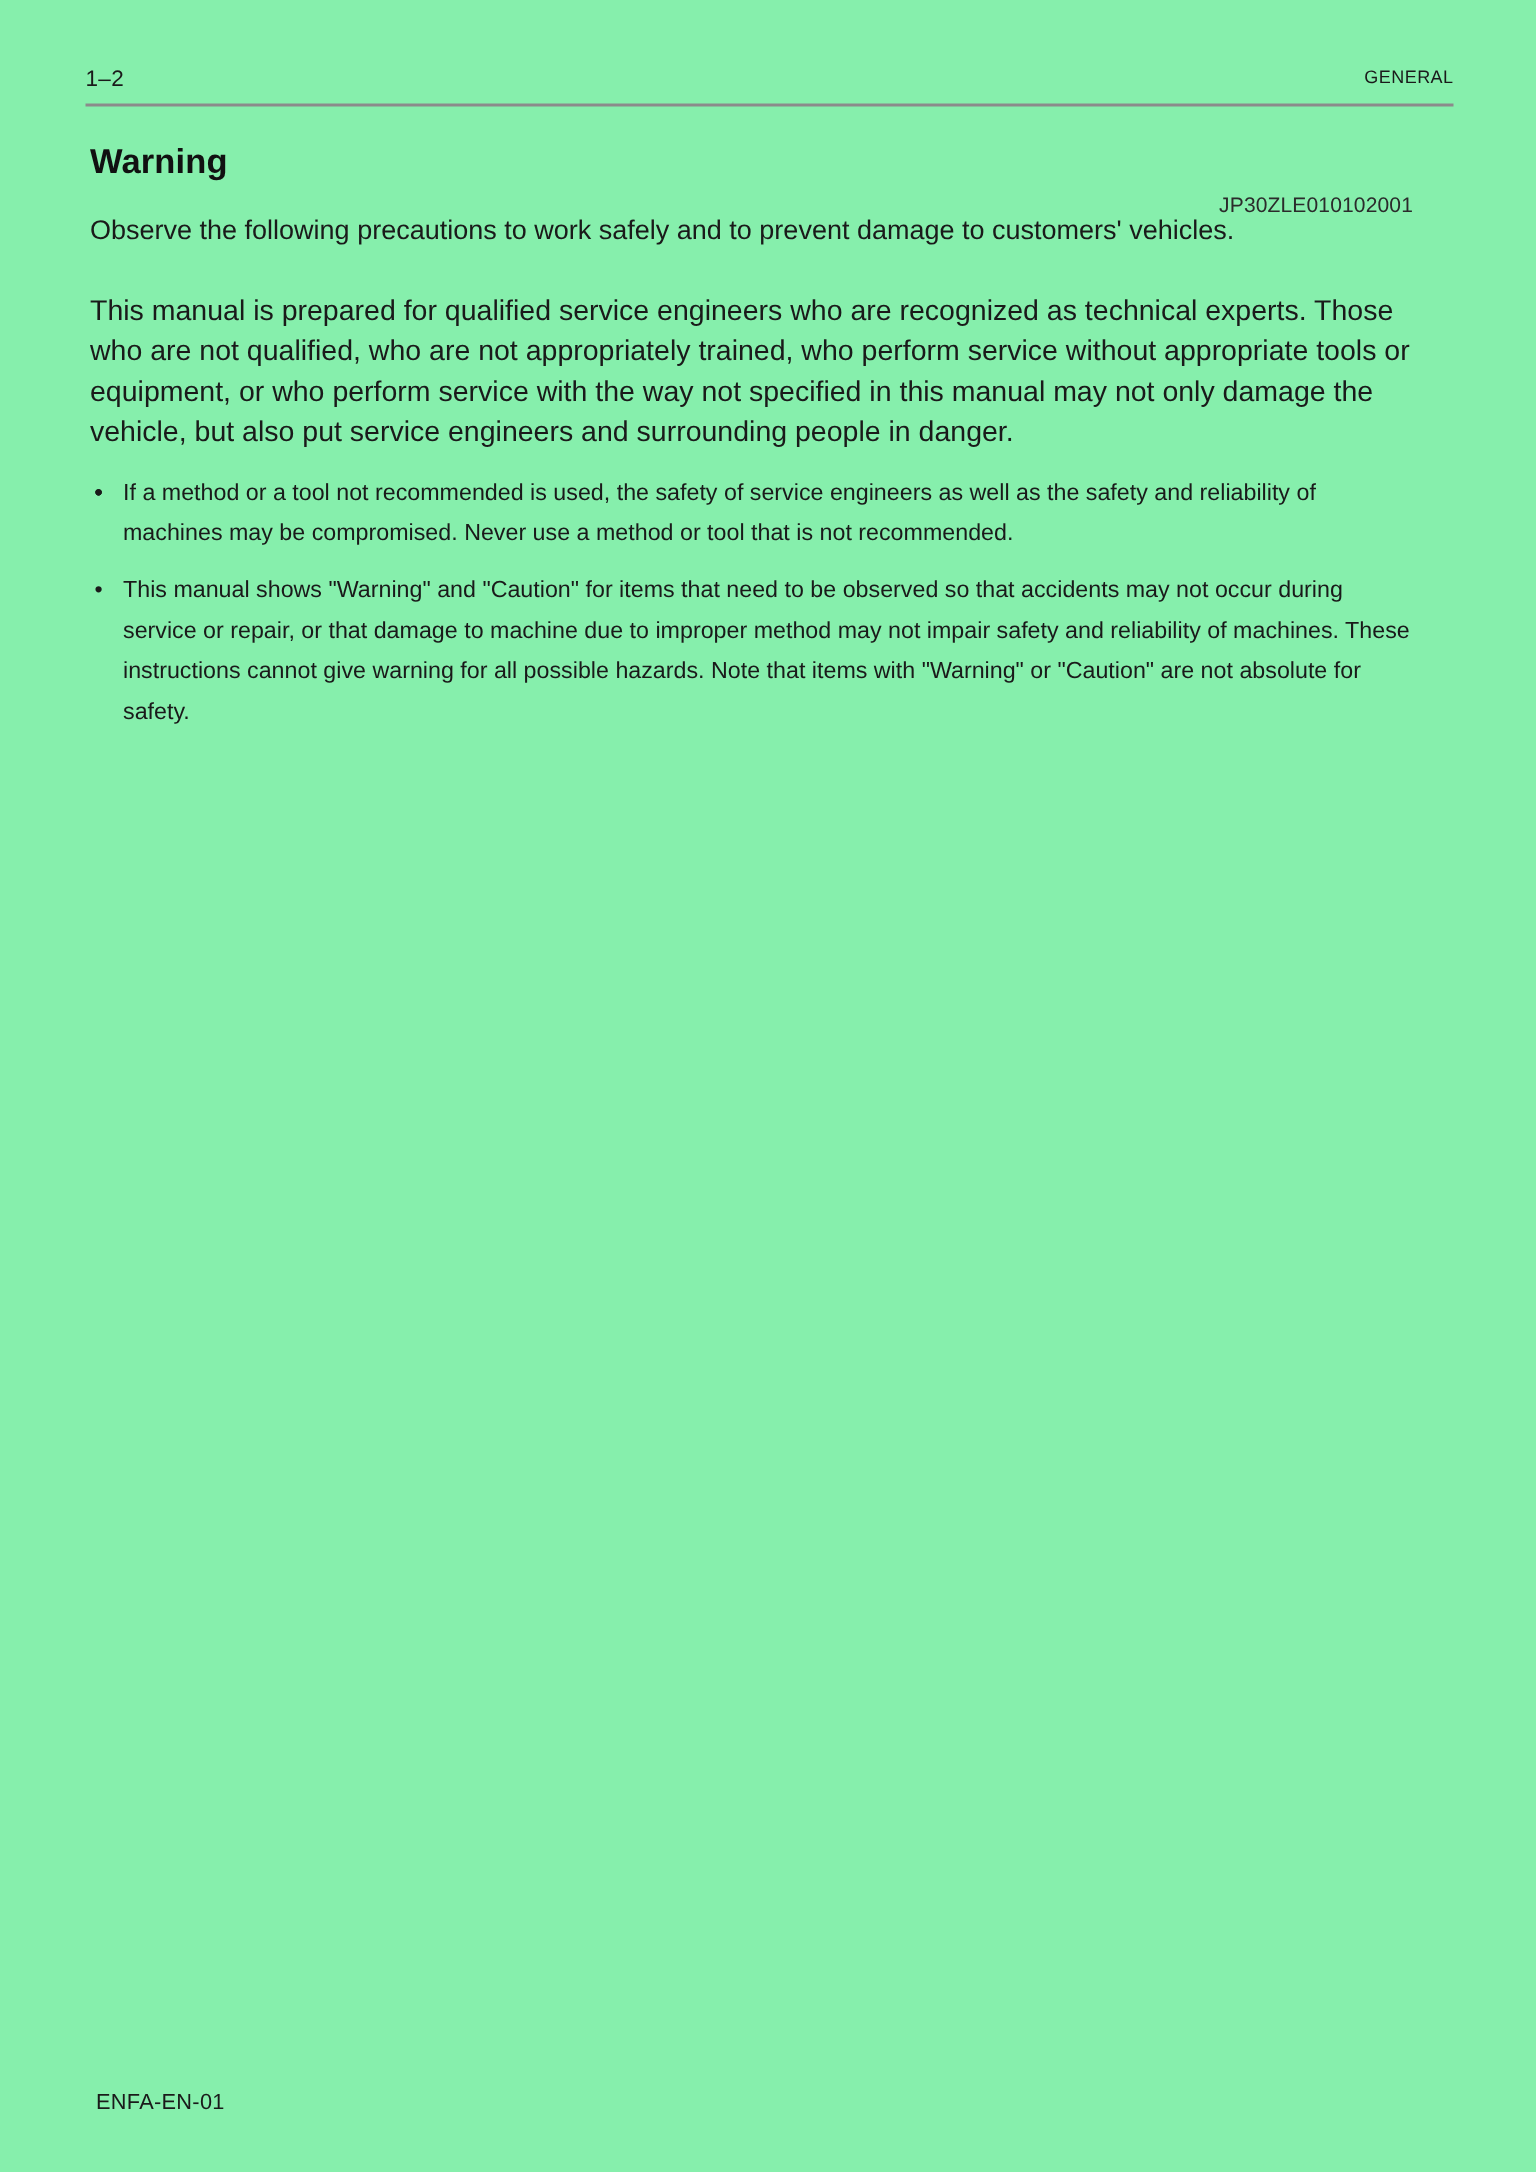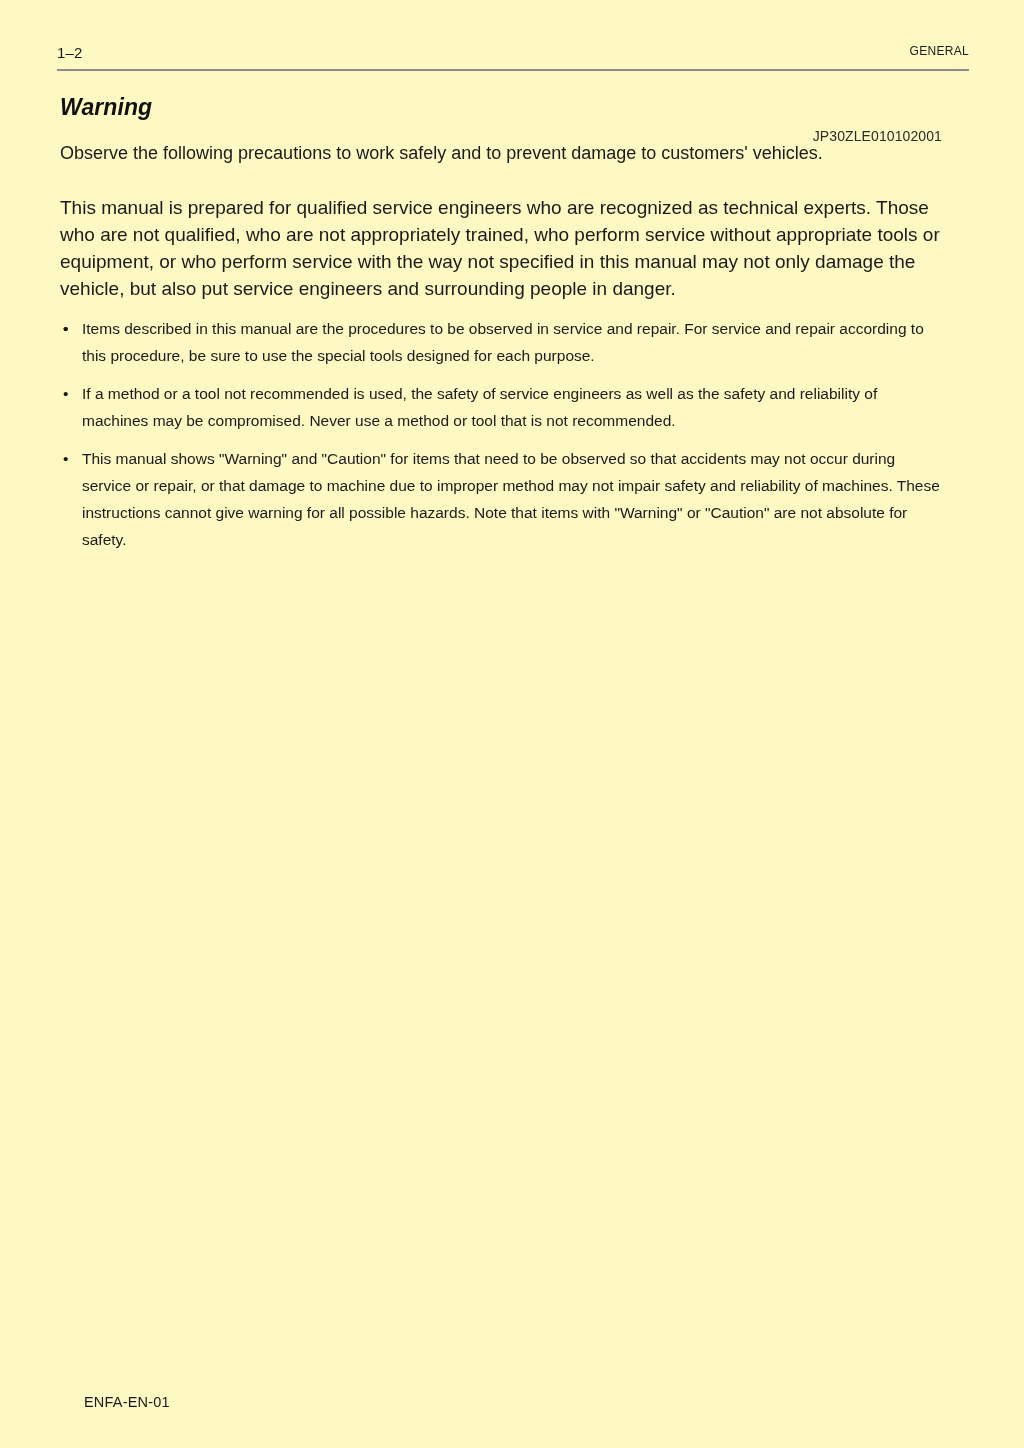--- a/index.html
+++ b/index.html
@@ -8,21 +8,21 @@
     background: #ffffff;
   }
   body {
     font-family: "Liberation Sans", sans-serif;
     color: #1a1a1a;
   }
   .page {
     position: relative;
     width: 1024px;
     height: 1448px;
-    background: #fef9c3;
+    background: #86efac;
     box-sizing: border-box;
     overflow: hidden;
   }
   
   .page-header {
     position: absolute;
     left: 57px;
     top: 44px;
     width: 912px;
     height: 24px;
@@ -61,21 +61,20 @@
     top: 92px;
     width: 882px;
   }
   .section-heading {
     font-size: 23px;
     font-weight: bold;
     letter-spacing: 0.1px;
     margin: 0;
     line-height: 30px;
     color: #111111;
-    font-style: italic;
   }
   .doc-code {
     position: absolute;
     right: 0;
     top: 36px;
     font-size: 14px;
     letter-spacing: 0.1px;
     color: #2b2b2b;
     white-space: nowrap;
   }
@@ -112,21 +111,21 @@
     position: absolute;
     left: 3px;
     top: 0;
     font-size: 15.5px;
     line-height: 27px;
     color: #1a1a1a;
   }
   
   .page-footer {
     position: absolute;
-    left: 84px;
+    left: 64px;
     bottom: 38px;
     font-size: 14.5px;
     letter-spacing: 0.2px;
     color: #1a1a1a;
   }
 </style>
 </head>
 <body>
 
 <div class="page">
@@ -146,21 +145,20 @@
     <p class="intro-line">Observe the following precautions to work safely and to prevent damage to customers' vehicles.</p>
 
     <p class="body-paragraph">This manual is prepared for qualified service engineers who are recognized as technical experts. Those who are not qualified, who are not appropriately trained, who perform service without appropriate tools or equipment, or who perform service with the way not specified in this manual may not only damage the vehicle, but also put service engineers and surrounding people in danger.</p>
 
     <ul class="bullet-list">
       <li class="bullet-item">
         <span class="bullet-marker">•</span>
       </li>
       <li class="bullet-item">
         <span class="bullet-marker">•</span>
-        <span>Items described in this manual are the procedures to be observed in service and repair. For service and repair according to this procedure, be sure to use the special tools designed for each purpose.</span>
       </li>
       <li class="bullet-item">
         <span class="bullet-marker">•</span>
         <span>If a method or a tool not recommended is used, the safety of service engineers as well as the safety and reliability of machines may be compromised. Never use a method or tool that is not recommended.</span>
       </li>
       <li class="bullet-item">
         <span class="bullet-marker">•</span>
         <span>This manual shows "Warning" and "Caution" for items that need to be observed so that accidents may not occur during service or repair, or that damage to machine due to improper method may not impair safety and reliability of machines. These instructions cannot give warning for all possible hazards. Note that items with "Warning" or "Caution" are not absolute for safety.</span>
       </li>
     </ul>

